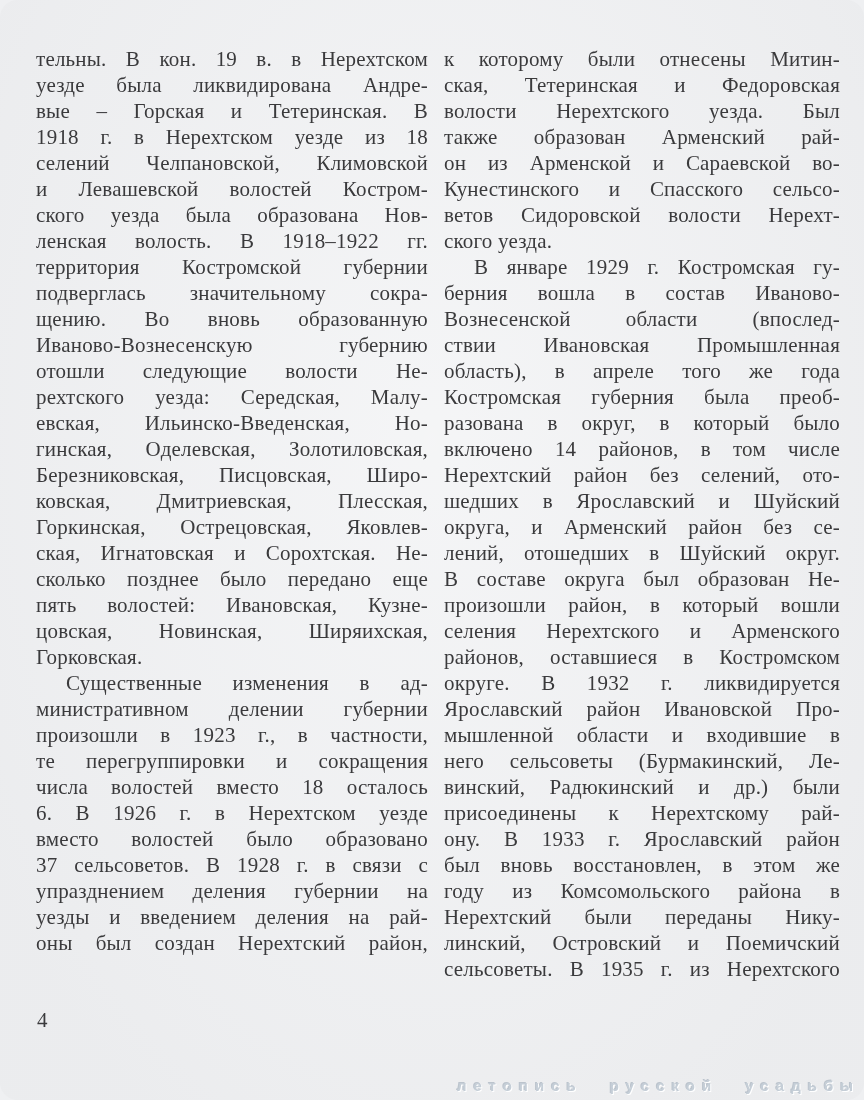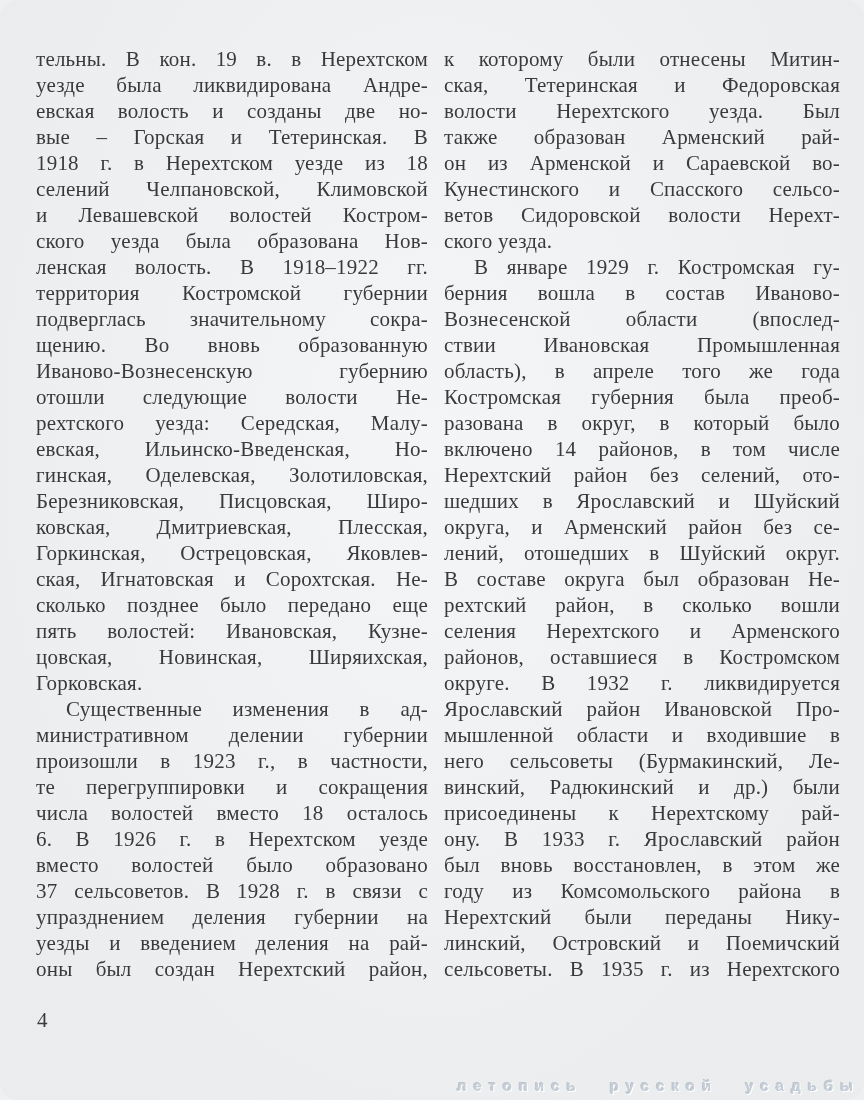--- a/index.html
+++ b/index.html
@@ -72,21 +72,20 @@
   }
 </style>
 </head>
 <body>
 
 <div class="page">
   <div class="text-columns">
     <div class="column">
         <div class="line">тельны. В кон. 19 в. в Нерехтском</div>
         <div class="line">уезде была ликвидирована Андре-</div>
-        <div class="line">евская волость и созданы две но-</div>
         <div class="line">вые – Горская и Тетеринская. В</div>
         <div class="line">1918 г. в Нерехтском уезде из 18</div>
         <div class="line">селений Челпановской, Климовской</div>
         <div class="line">и Левашевской волостей Костром-</div>
         <div class="line">ского уезда была образована Нов-</div>
         <div class="line">ленская волость. В 1918–1922 гг.</div>
         <div class="line">территория Костромской губернии</div>
         <div class="line">подверглась значительному сокра-</div>
         <div class="line">щению. Во вновь образованную</div>
         <div class="line">Иваново-Вознесенскую губернию</div>
@@ -129,21 +128,21 @@
         <div class="line">ствии Ивановская Промышленная</div>
         <div class="line">область), в апреле того же года</div>
         <div class="line">Костромская губерния была преоб-</div>
         <div class="line">разована в округ, в который было</div>
         <div class="line">включено 14 районов, в том числе</div>
         <div class="line">Нерехтский район без селений, ото-</div>
         <div class="line">шедших в Ярославский и Шуйский</div>
         <div class="line">округа, и Арменский район без се-</div>
         <div class="line">лений, отошедших в Шуйский округ.</div>
         <div class="line">В составе округа был образован Не-</div>
-        <div class="line">рехтский район, в сколько вошли</div>
+        <div class="line">произошли район, в который вошли</div>
         <div class="line">селения Нерехтского и Арменского</div>
         <div class="line">районов, оставшиеся в Костромском</div>
         <div class="line">округе. В 1932 г. ликвидируется</div>
         <div class="line">Ярославский район Ивановской Про-</div>
         <div class="line">мышленной области и входившие в</div>
         <div class="line">него сельсоветы (Бурмакинский, Ле-</div>
         <div class="line">винский, Радюкинский и др.) были</div>
         <div class="line">присоединены к Нерехтскому рай-</div>
         <div class="line">ону. В 1933 г. Ярославский район</div>
         <div class="line">был вновь восстановлен, в этом же</div>

